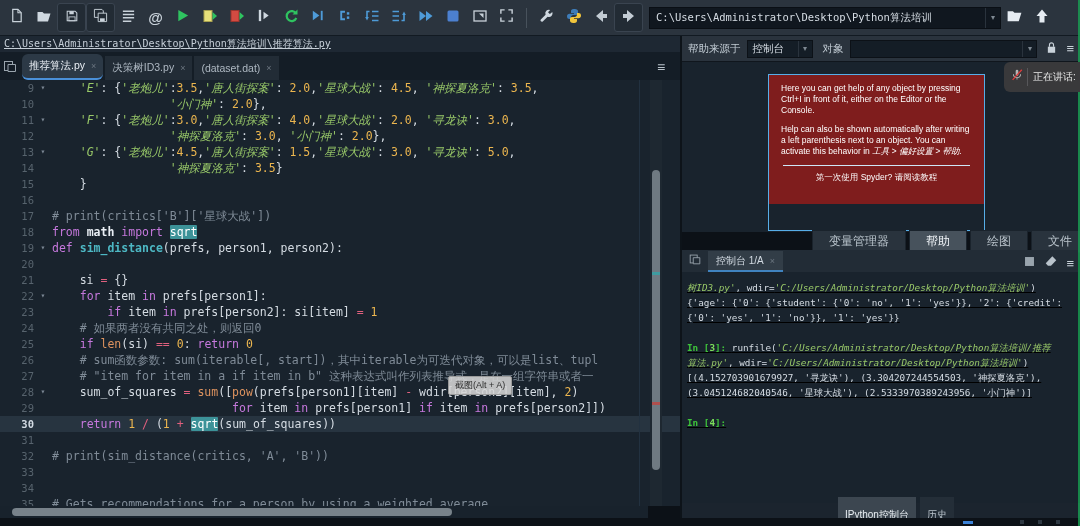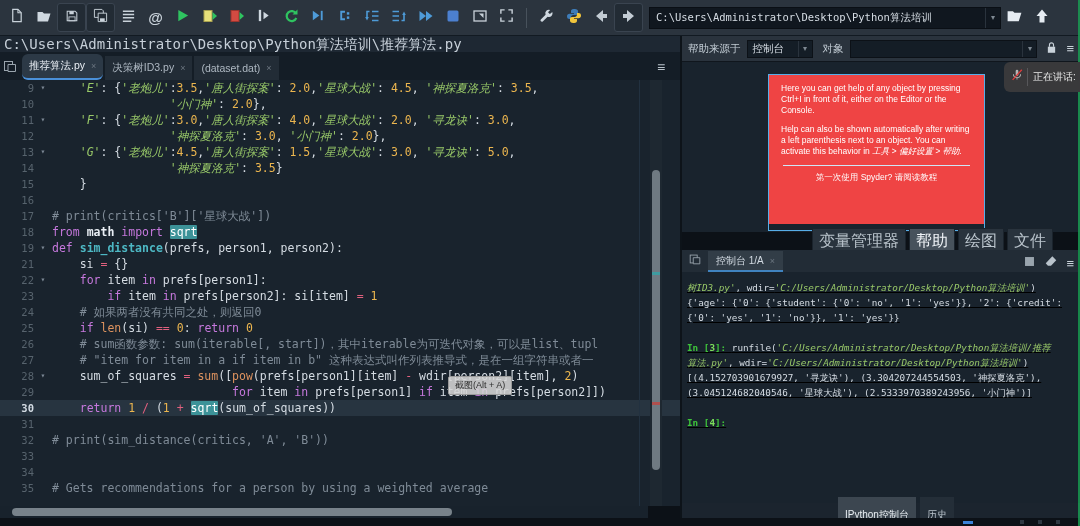--- a/index.html
+++ b/index.html
@@ -15,21 +15,21 @@
   .tsep{width:1px;height:20px;background:#48525c;margin:0 6px;flex:0 0 auto;}
   .at-glyph{font-size:15px;font-weight:bold;color:#c9d2da;line-height:1;}
   #addr{margin-left:6px;width:352px;height:22px;background:#10171f;border:1px solid #0a0f15;
         display:flex;align-items:center;box-sizing:border-box;}
   #addr .txt{flex:1;padding:0 6px;font-size:10.5px;color:#d6dde4;white-space:nowrap;overflow:hidden;}
   #addr .dd{width:14px;height:100%;border-left:1px solid #2a333d;color:#7e8892;font-size:8px;
             display:flex;align-items:center;justify-content:center;}
 
   
   #filepath{position:absolute;left:0;top:36px;width:682px;height:16px;background:#1e2833;
-            font-size:14px;color:#c6cfd8;line-height:16px;padding-left:4px;box-sizing:border-box;white-space:nowrap;}
+            font-size:10px;color:#c6cfd8;line-height:16px;padding-left:4px;box-sizing:border-box;white-space:nowrap;text-decoration:underline;}
   #tabbar{position:absolute;left:0;top:52px;width:682px;height:28px;background:#141d26;
           display:flex;align-items:flex-end;}
   .browse-icon{width:18px;height:18px;margin:0 2px 4px 2px;flex:0 0 auto;}
   .etab{height:24px;display:flex;align-items:center;padding:0 7px;margin-right:2px;background:#222c36;
         color:#aeb8c2;font-size:10.5px;white-space:nowrap;}
   .etab .x{margin-left:6px;color:#6c7680;font-size:9px;}
   .etab.active{background:#2c3946;color:#e9eef4;border-bottom:2px solid #4a90d9;border-radius:6px;}
   #etab-ham{position:absolute;left:650px;top:58px;width:22px;height:18px;color:#b8c2ca;font-size:14px;
             text-align:center;line-height:18px;}
 
@@ -62,28 +62,28 @@
                border-bottom:1px solid #10161d;display:flex;align-items:center;box-sizing:border-box;padding:0 6px;}
   #help-header .lbl{font-size:10.5px;color:#c2ccd4;white-space:nowrap;}
   .combo{height:18px;background:#141d26;border:1px solid #0c1117;display:flex;align-items:center;box-sizing:border-box;}
   .combo .val{padding:0 5px;font-size:10.5px;color:#d5dce3;flex:1;white-space:nowrap;}
   .combo .dd{width:13px;height:100%;border-left:1px solid #2a333d;color:#7e8892;font-size:8px;
              display:flex;align-items:center;justify-content:center;}
   #help-body{position:absolute;left:682px;top:62px;width:398px;height:170px;background:#19232d;}
   #tour{position:absolute;left:768px;top:74px;width:217px;height:157px;border:1px solid #57aee8;
         box-sizing:border-box;overflow:hidden;}
   #tour-title{height:28px;background:#414549;color:#f0f2f4;font-size:11.5px;line-height:28px;padding-left:12px;}
-  #tour-body{background:#ef4444;color:#ffffff;font-size:8.5px;line-height:11px;padding:8px 12px;height:149px;
+  #tour-body{background:#7f1d1d;color:#ffffff;font-size:8.5px;line-height:11px;padding:8px 12px;height:129px;
              box-sizing:border-box;}
   #tour-body .em{font-style:italic;margin-top:44px;}
   #tour-hr{border:none;border-top:1px solid #cfe6f6;margin:8px 2px 6px 2px;}
   #tour-link{text-align:center;font-size:8.5px;color:#ffffff;}
   #panel-tabs{position:absolute;left:682px;top:232px;width:398px;height:18px;display:flex;gap:3px;
               padding-left:130px;box-sizing:border-box;align-items:center;}
-  .ptab{font-size:16px;padding:2px 6px;background:#29333d;color:#bac4cc;border:1px solid #1a232c;white-space:nowrap;}
+  .ptab{font-size:12px;padding:2px 16px;background:#29333d;color:#bac4cc;border:1px solid #1a232c;white-space:nowrap;}
   .ptab.active{background:#47525c;color:#eef2f6;}
 
   #console{position:absolute;left:682px;top:250px;width:396px;height:253px;background:#19232d;
            border-top:1px solid #10161d;}
   #console-tabbar{position:absolute;left:682px;top:250px;width:396px;height:22px;background:#222c36;
                   display:flex;align-items:flex-end;padding-left:4px;box-sizing:border-box;}
   #console-tab{height:19px;display:flex;align-items:center;background:#323d47;border-bottom:2px solid #4083bf;
                padding:0 8px;color:#d3dbe3;font-size:10px;white-space:nowrap;}
   #console-tab .x{margin-left:6px;color:#6c7680;font-size:9px;}
   #console-icons{margin-left:auto;display:flex;align-items:center;gap:8px;padding-right:4px;}
@@ -339,20 +339,25 @@
       <span class="gut">18</span>
       <span class="fold"></span>
       <span class="ct"><span class="tk">from</span><span class="tp"> </span><span class="tm">math</span><span class="tp"> </span><span class="tk">import</span><span class="tp"> </span><span class="th">sqrt</span></span>
     </div>
     <div class="codeline">
       <span class="gut">19</span>
       <span class="fold">▾</span>
       <span class="ct"><span class="tk">def</span><span class="tp"> </span><span class="td">sim_distance</span><span class="tp">(prefs, person1, person2):</span></span>
     </div>
     <div class="codeline">
+      <span class="gut">20</span>
+      <span class="fold"></span>
+      <span class="ct"></span>
+    </div>
+    <div class="codeline">
       <span class="gut">21</span>
       <span class="fold"></span>
       <span class="ct"><span class="tp">    si </span><span class="to">=</span><span class="tp"> {}</span></span>
     </div>
     <div class="codeline">
       <span class="gut">22</span>
       <span class="fold">▾</span>
       <span class="ct"><span class="tp">    </span><span class="tk">for</span><span class="tp"> item </span><span class="tk">in</span><span class="tp"> prefs[person1]:</span></span>
     </div>
     <div class="codeline">

